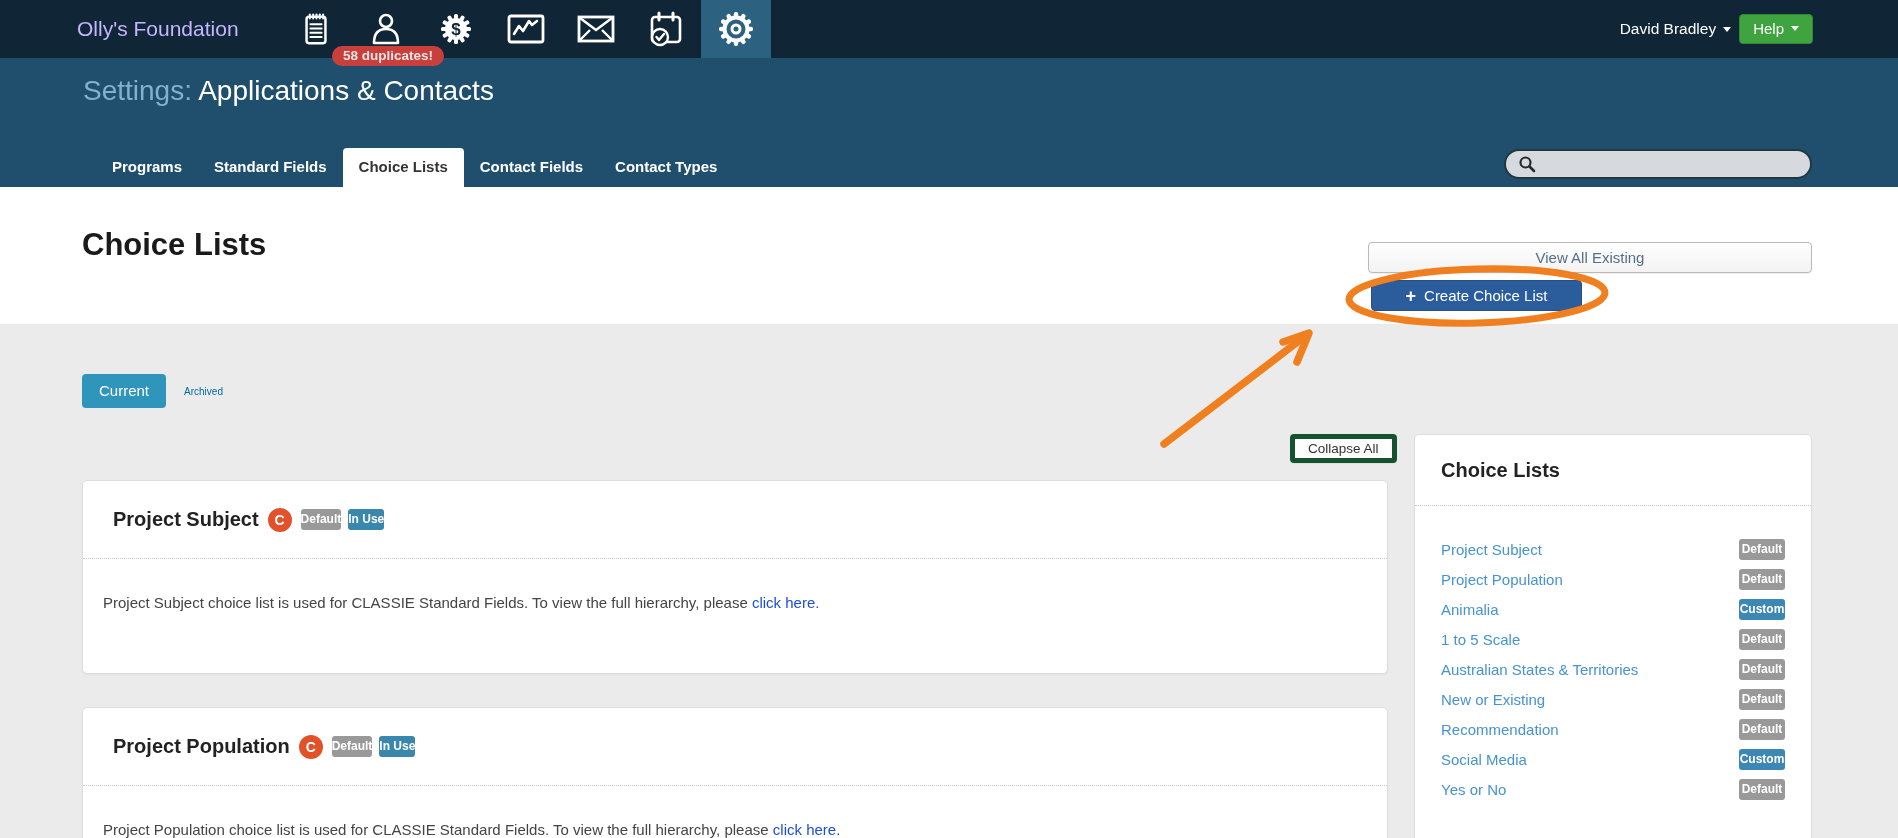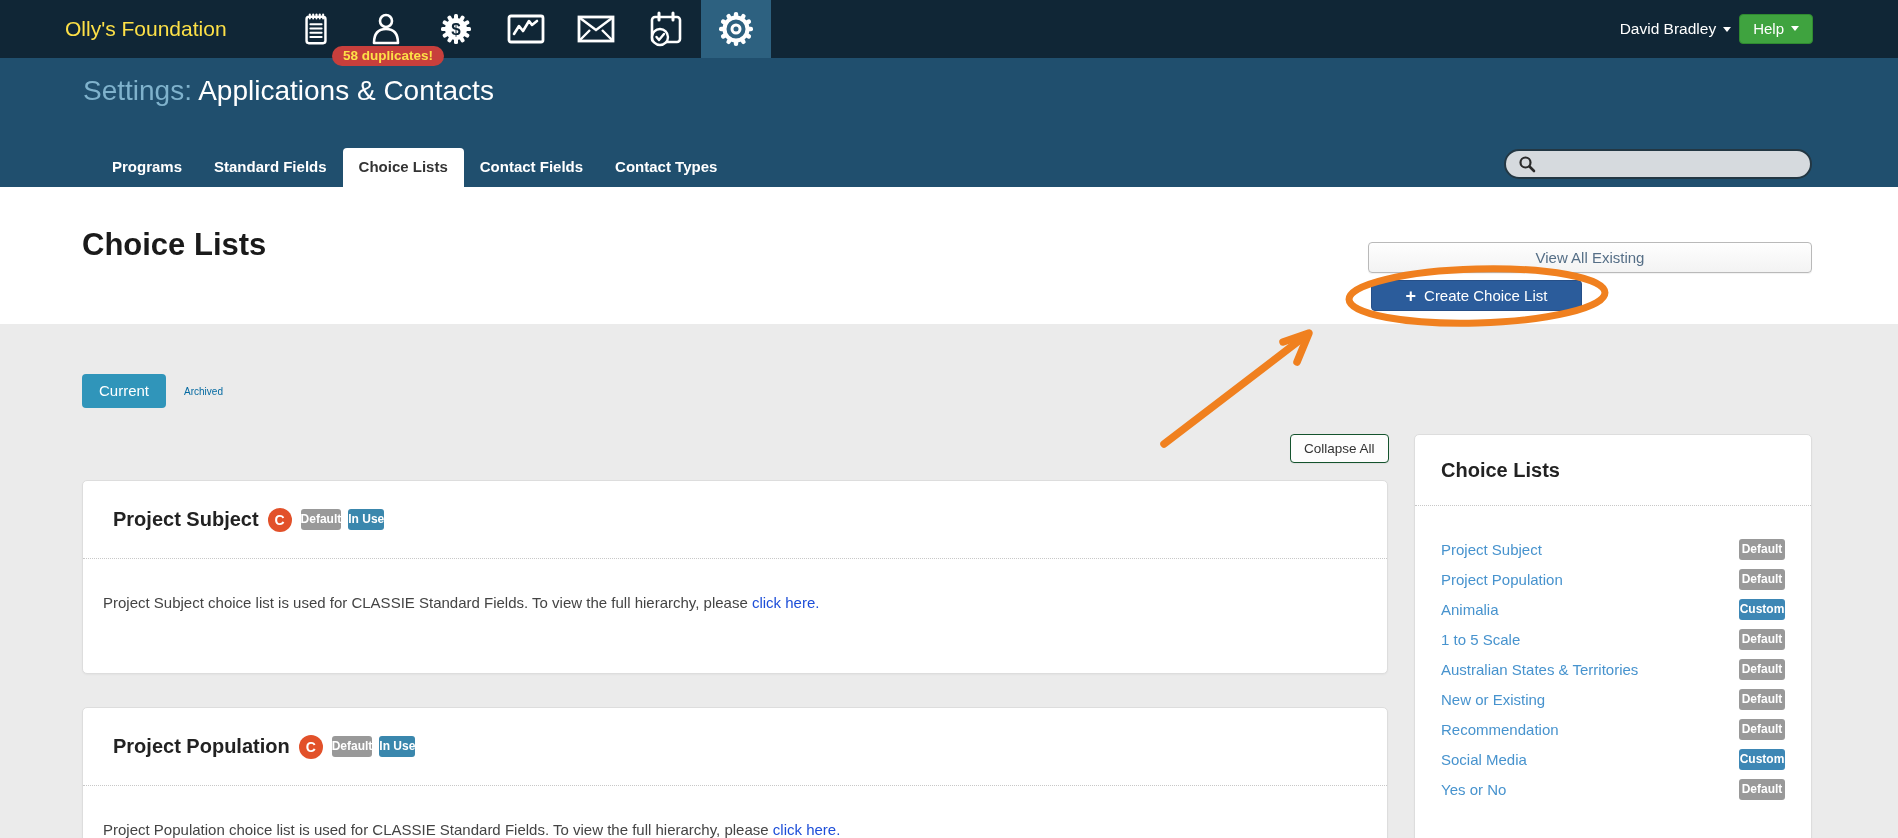--- a/index.html
+++ b/index.html
@@ -3,27 +3,27 @@
 <meta charset="utf-8">
 <style>
   * { margin:0; padding:0; box-sizing:border-box; }
   html,body { background:#ebebeb; }
   .app {
     position:relative; width:1898px; height:838px; overflow:hidden;
     font-family:"Liberation Sans", sans-serif; background:#ebebeb;
   }
   
   .topbar { position:absolute; top:0; left:0; right:0; height:58px; background:#102636; z-index:4; }
-  .brand { position:absolute; left:65px; top:0; height:58px; line-height:58px; color:#fde047; font-size:21px; }
+  .brand { position:absolute; left:77px; top:0; height:58px; line-height:58px; color:#c4b5fd; font-size:21px; }
   .nav-icons { position:absolute; left:281px; top:0; height:58px; display:flex; }
   .nav-icon { width:70px; height:58px; display:flex; align-items:center; justify-content:center; cursor:pointer; }
   .nav-icon.active { background:#2d6180; }
   .dup-badge {
     position:absolute; left:332px; top:46px; z-index:9;
-    background:#c83f3c; color:#fde047; font-size:13.5px; font-weight:bold;
+    background:#c83f3c; color:#e5e5e5; font-size:13.5px; font-weight:bold;
     padding:2px 11px 3px; border-radius:11px; white-space:nowrap;
   }
   .nav-right { position:absolute; right:85px; top:0; height:58px; display:flex; align-items:center; gap:8px; }
   .user-menu { color:#fff; font-size:15.5px; cursor:pointer; display:flex; align-items:center; }
   .help-btn {
     background:#3fa33f; border:1px solid #2f8a30; border-radius:4px; color:#fff;
     font-size:15px; padding:5px 13px 6px; display:flex; align-items:center; cursor:pointer;
   }
   .caret {
     display:inline-block; width:0; height:0; margin-left:7px;
@@ -64,21 +64,21 @@
   .gray-band { position:absolute; top:324px; left:0; right:0; bottom:0; background:#ebebeb; overflow:hidden;margin-top:8px; }
   .filter-row { position:absolute; left:82px; top:42px; display:flex; align-items:center; }
   .btn-current {
     background:#3095ba; color:#fff; font-size:15px; padding:8px 17px 9px;
     border:none; border-radius:4px; cursor:pointer; font-family:"Liberation Sans", sans-serif;
   }
   .link-archived { margin-left:18px; color:#0369a1; font-size:10px; text-decoration:none; cursor:pointer; }
   .btn-collapse {
     position:absolute; left:1290px; top:102px; height:29px; padding:0 13px;
     display:flex; align-items:center;
-    background:#fdfdfd; border:1px solid #14532d; border-radius:4px;
+    background:#fdfdfd; border:5px solid #14532d; border-radius:4px;
     color:#333; font-size:13.5px; cursor:pointer; box-shadow:0 1px 1px rgba(0,0,0,.05);
   }
   .panel {
     position:absolute; left:82px; width:1306px; background:#fff;
     border:1px solid #ddd; border-radius:5px; box-shadow:0 1px 2px rgba(0,0,0,.04);
   }
   .panel-1 { top:148px; height:194px; }
   .panel-2 { top:375px; height:230px; }
   .panel-heading {
     height:78px; display:flex; align-items:center; padding:0 30px;

